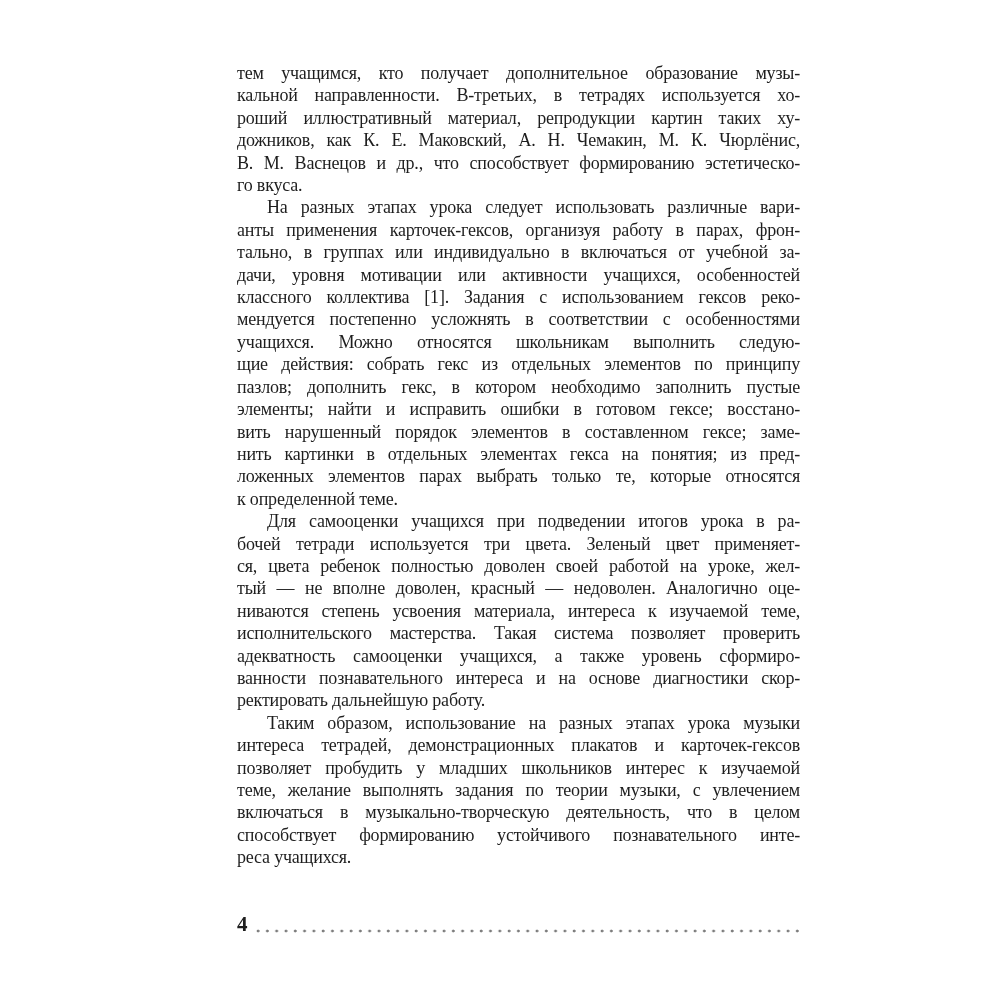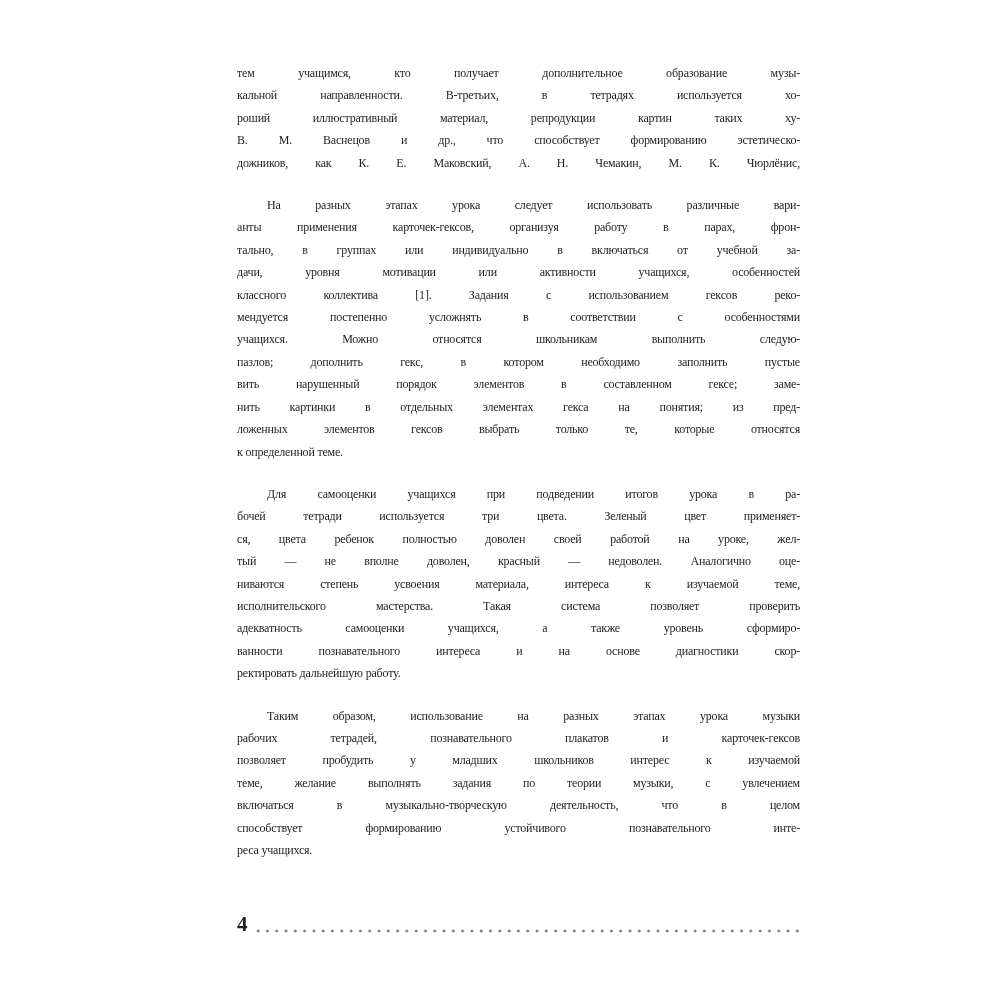--- a/index.html
+++ b/index.html
@@ -14,36 +14,35 @@
     background: var(--bg, #ffffff);
     font-family: "Liberation Serif", "DejaVu Serif", serif;
     color: var(--text-color, #1e1e1e);
     overflow: hidden;
   }
   .text-block {
     position: absolute;
     left: 237px;
     top: 62px;
     width: 563px;
-    font-size: 12px;
+    font-size: 18px;
     line-height: 22.4px;
     letter-spacing: -0.2px;
   }
   .paragraph { margin: 0; }
   .text-line {
     text-align: justify;
     text-align-last: justify;
     white-space: normal;
   }
   .text-line.last {
     text-align-last: left;
   }
   .text-line.indent {
     text-indent: 30px;
-    margin-top: 20px;
   }
   .page-footer {
     position: absolute;
     left: 237px;
     top: 914px;
     width: 563px;
     display: flex;
     align-items: flex-end;
   }
   .page-number {
@@ -64,51 +63,54 @@
 </style>
 </head>
 <body>
 
 <div class="page" style="--bg: #ffffff; --text-color: #1e1e1e; --dot-color: #7d7d7d;">
   <main class="text-block">
       <div class="paragraph">
         <div class="text-line">тем учащимся, кто получает дополнительное образование музы-</div>
         <div class="text-line">кальной направленности. В-третьих, в тетрадях используется хо-</div>
         <div class="text-line">роший иллюстративный материал, репродукции картин таких ху-</div>
+        <div class="text-line">дожников, как К. Е. Маковский, А. Н. Чемакин, М. К. Чюрлёнис,</div>
         <div class="text-line">В. М. Васнецов и др., что способствует формированию эстетическо-</div>
-        <div class="text-line">дожников, как К. Е. Маковский, А. Н. Чемакин, М. К. Чюрлёнис,</div>
+        <div class="text-line last">го вкуса.</div>
       </div>
       <div class="paragraph">
         <div class="text-line indent">На разных этапах урока следует использовать различные вари-</div>
         <div class="text-line">анты применения карточек-гексов, организуя работу в парах, фрон-</div>
         <div class="text-line">тально, в группах или индивидуально в включаться от учебной за-</div>
         <div class="text-line">дачи, уровня мотивации или активности учащихся, особенностей</div>
         <div class="text-line">классного коллектива [1]. Задания с использованием гексов реко-</div>
         <div class="text-line">мендуется постепенно усложнять в соответствии с особенностями</div>
         <div class="text-line">учащихся. Можно относятся школьникам выполнить следую-</div>
+        <div class="text-line">щие действия: собрать гекс из отдельных элементов по принципу</div>
         <div class="text-line">пазлов; дополнить гекс, в котором необходимо заполнить пустые</div>
+        <div class="text-line">элементы; найти и исправить ошибки в готовом гексе; восстано-</div>
         <div class="text-line">вить нарушенный порядок элементов в составленном гексе; заме-</div>
         <div class="text-line">нить картинки в отдельных элементах гекса на понятия; из пред-</div>
-        <div class="text-line">ложенных элементов гексов выбрать только те, которые относятся</div>
+        <div class="text-line">ложенных элементов парах выбрать только те, которые относятся</div>
         <div class="text-line last">к определенной теме.</div>
       </div>
       <div class="paragraph">
         <div class="text-line indent">Для самооценки учащихся при подведении итогов урока в ра-</div>
         <div class="text-line">бочей тетради используется три цвета. Зеленый цвет применяет-</div>
         <div class="text-line">ся, цвета ребенок полностью доволен своей работой на уроке, жел-</div>
         <div class="text-line">тый — не вполне доволен, красный — недоволен. Аналогично оце-</div>
         <div class="text-line">ниваются степень усвоения материала, интереса к изучаемой теме,</div>
         <div class="text-line">исполнительского мастерства. Такая система позволяет проверить</div>
         <div class="text-line">адекватность самооценки учащихся, а также уровень сформиро-</div>
         <div class="text-line">ванности познавательного интереса и на основе диагностики скор-</div>
         <div class="text-line last">ректировать дальнейшую работу.</div>
       </div>
       <div class="paragraph">
         <div class="text-line indent">Таким образом, использование на разных этапах урока музыки</div>
-        <div class="text-line">рабочих тетрадей, познавательного плакатов и карточек-гексов</div>
+        <div class="text-line">интереса тетрадей, демонстрационных плакатов и карточек-гексов</div>
         <div class="text-line">позволяет пробудить у младших школьников интерес к изучаемой</div>
         <div class="text-line">теме, желание выполнять задания по теории музыки, с увлечением</div>
         <div class="text-line">включаться в музыкально-творческую деятельность, что в целом</div>
         <div class="text-line">способствует формированию устойчивого познавательного инте-</div>
         <div class="text-line last">реса учащихся.</div>
       </div>
     </main>
   <footer class="page-footer">
     <span class="page-number">4</span>
     <span class="dotted-leader"></span>

